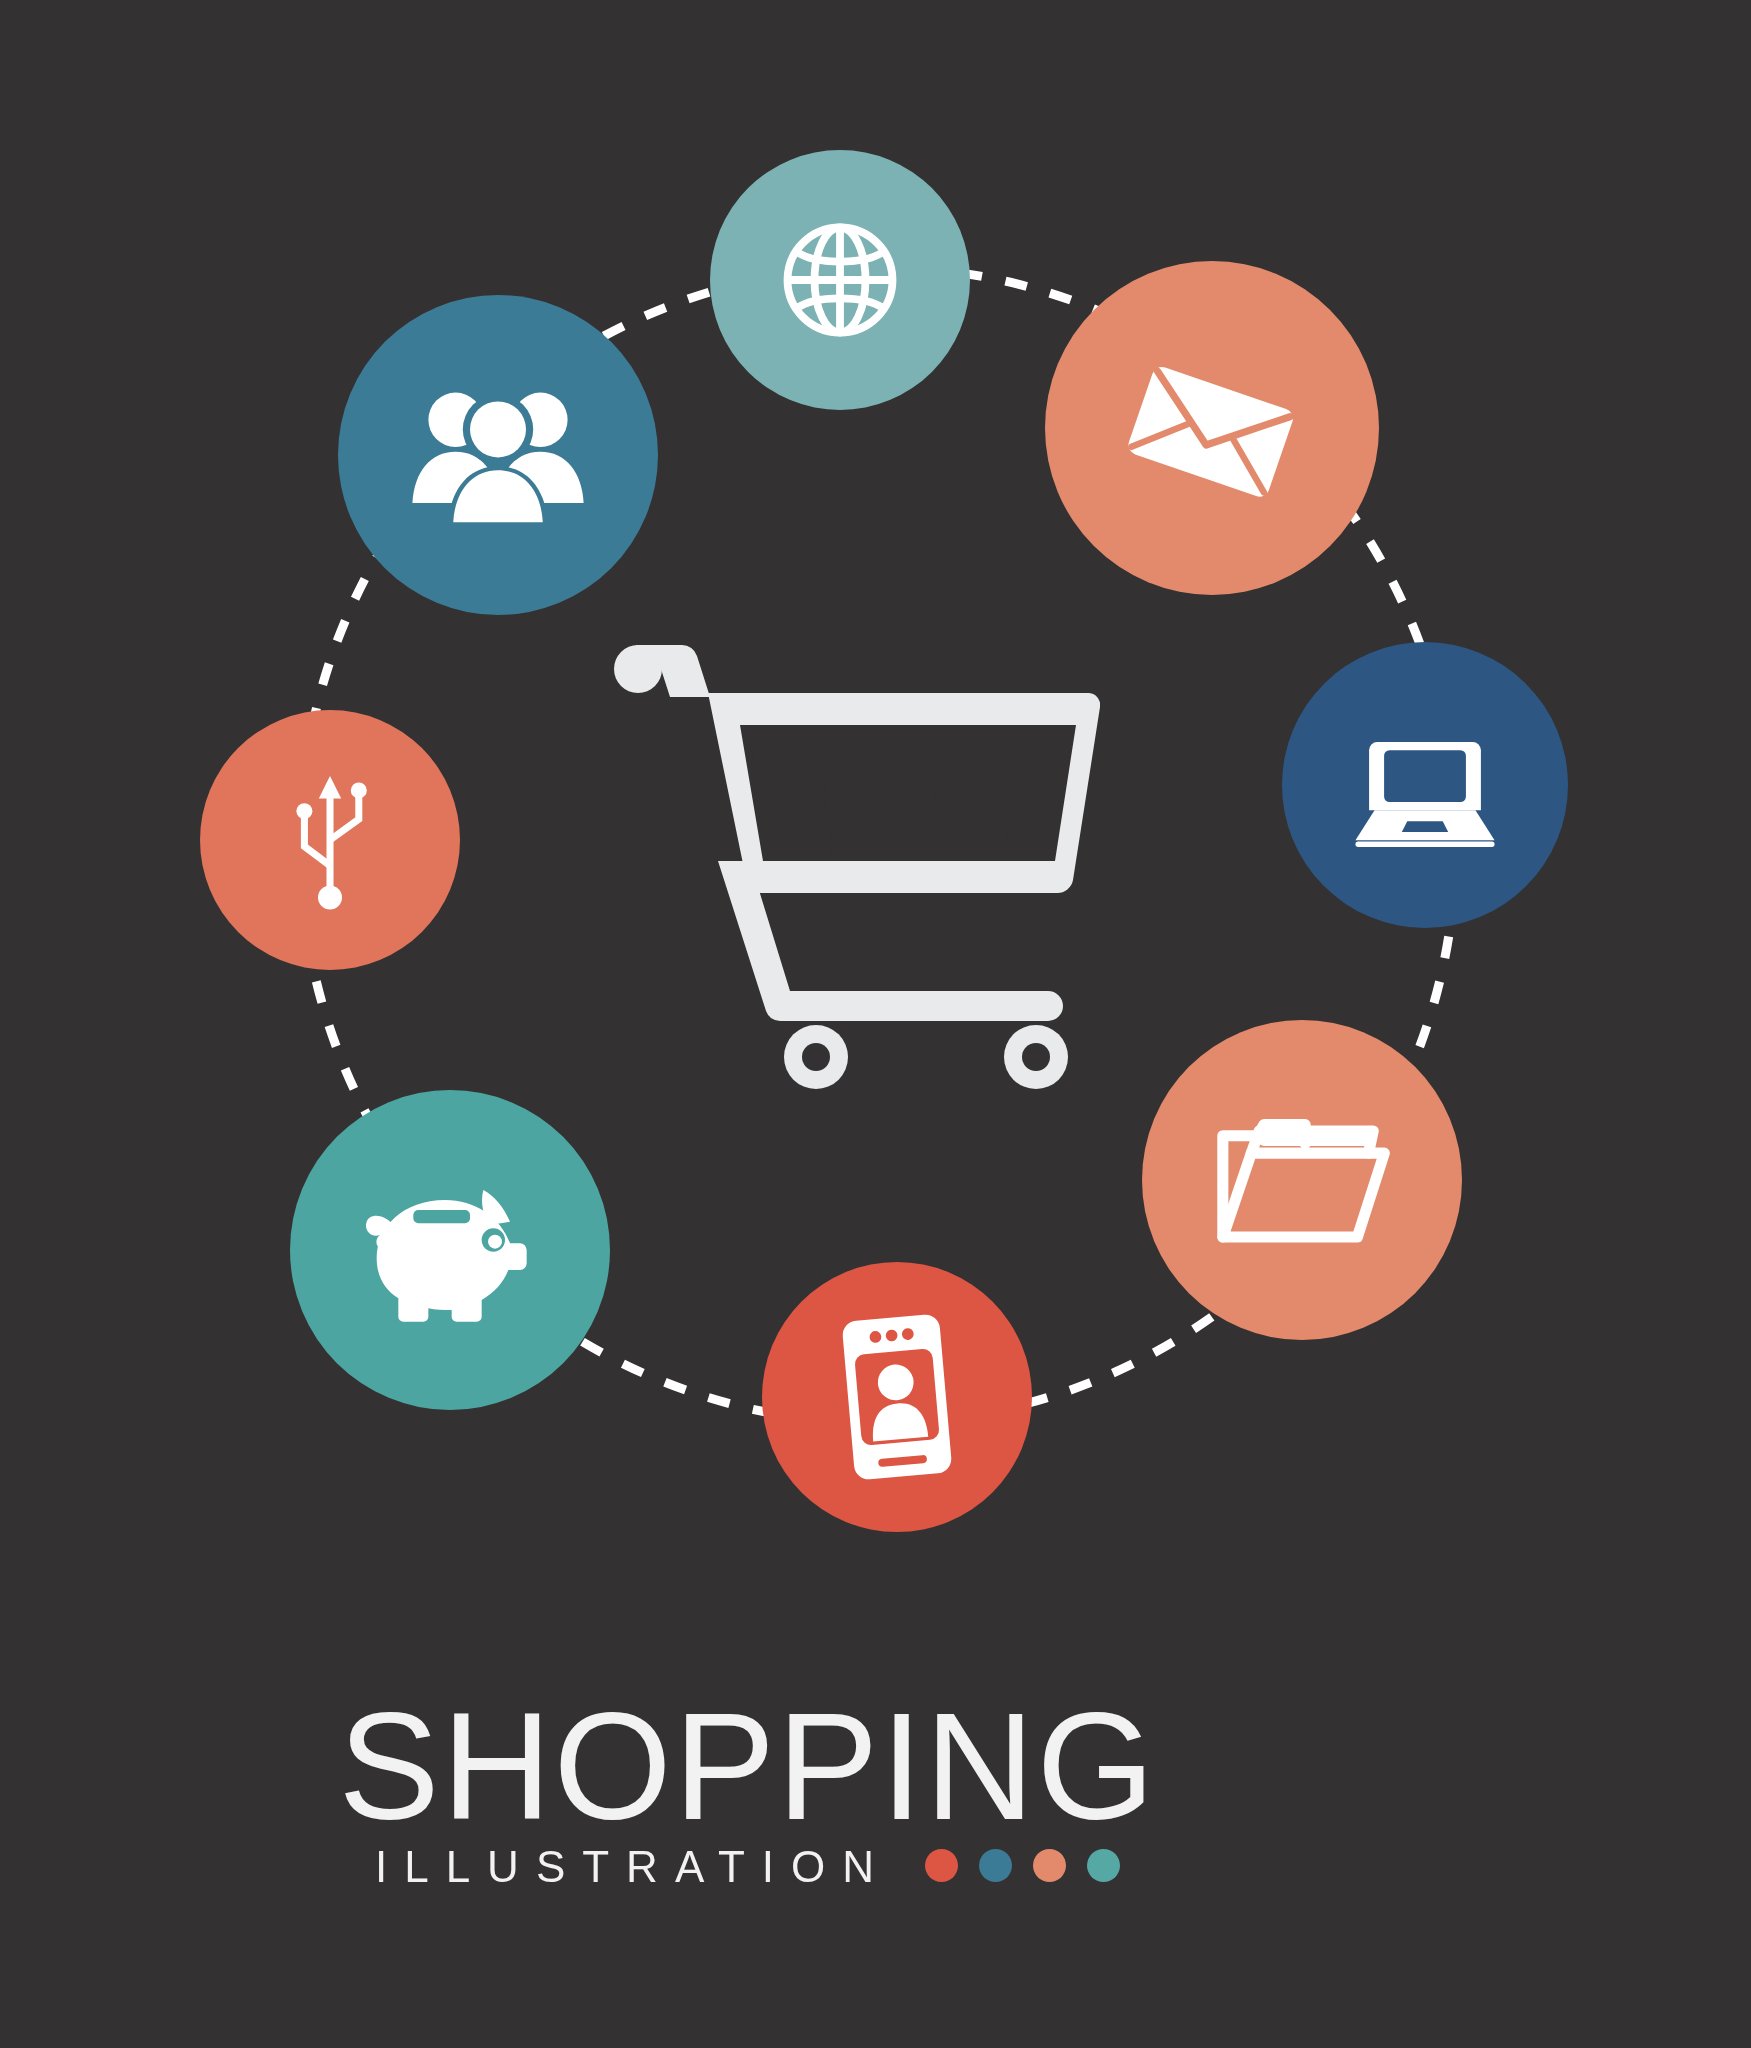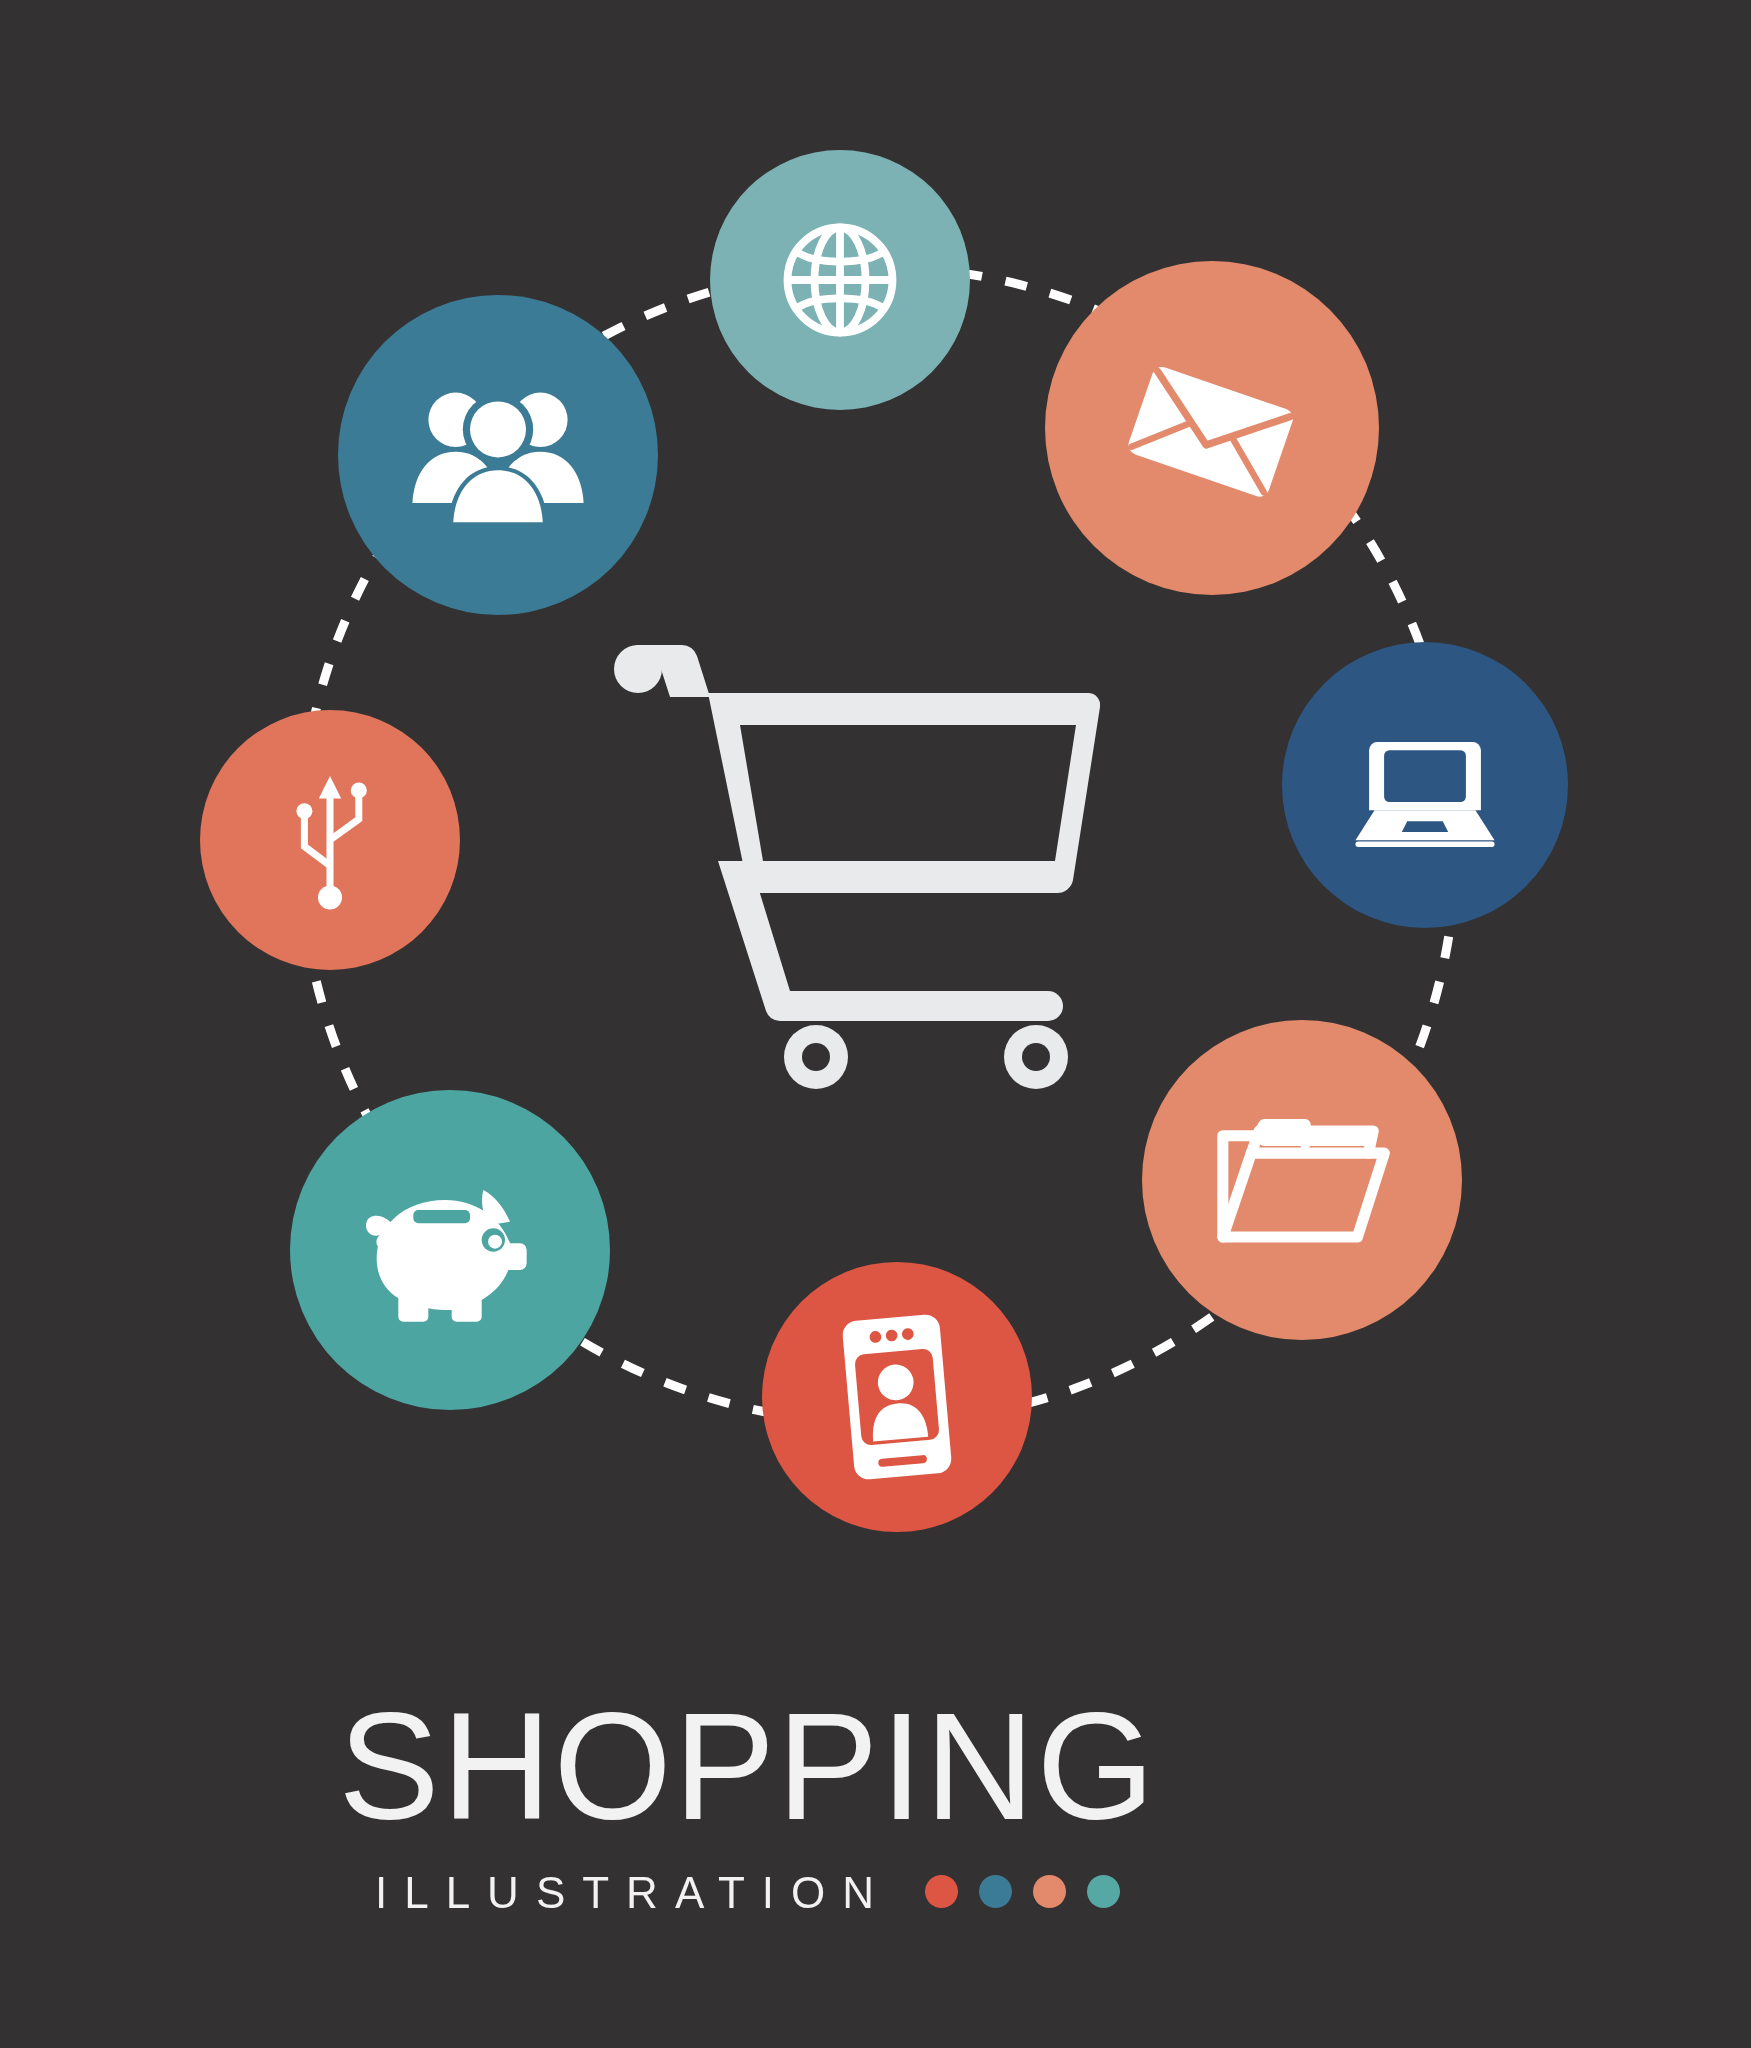--- a/index.html
+++ b/index.html
@@ -57,21 +57,20 @@
   #title-text {
     color: #f2f2f2;
     font-size: 152px;
     line-height: 1.0;
     font-weight: 400;
     letter-spacing: 2px;
     font-family: "Liberation Sans", sans-serif;
     display: block;
   }
   #sub-row {
-    margin-top: 26px;
     display: flex;
     align-items: center;
     justify-content: center;
     gap: 22px;
   }
   #subtitle-text {
     color: #f2f2f2;
     font-size: 44px;
     letter-spacing: 17px;
     font-weight: 400;

